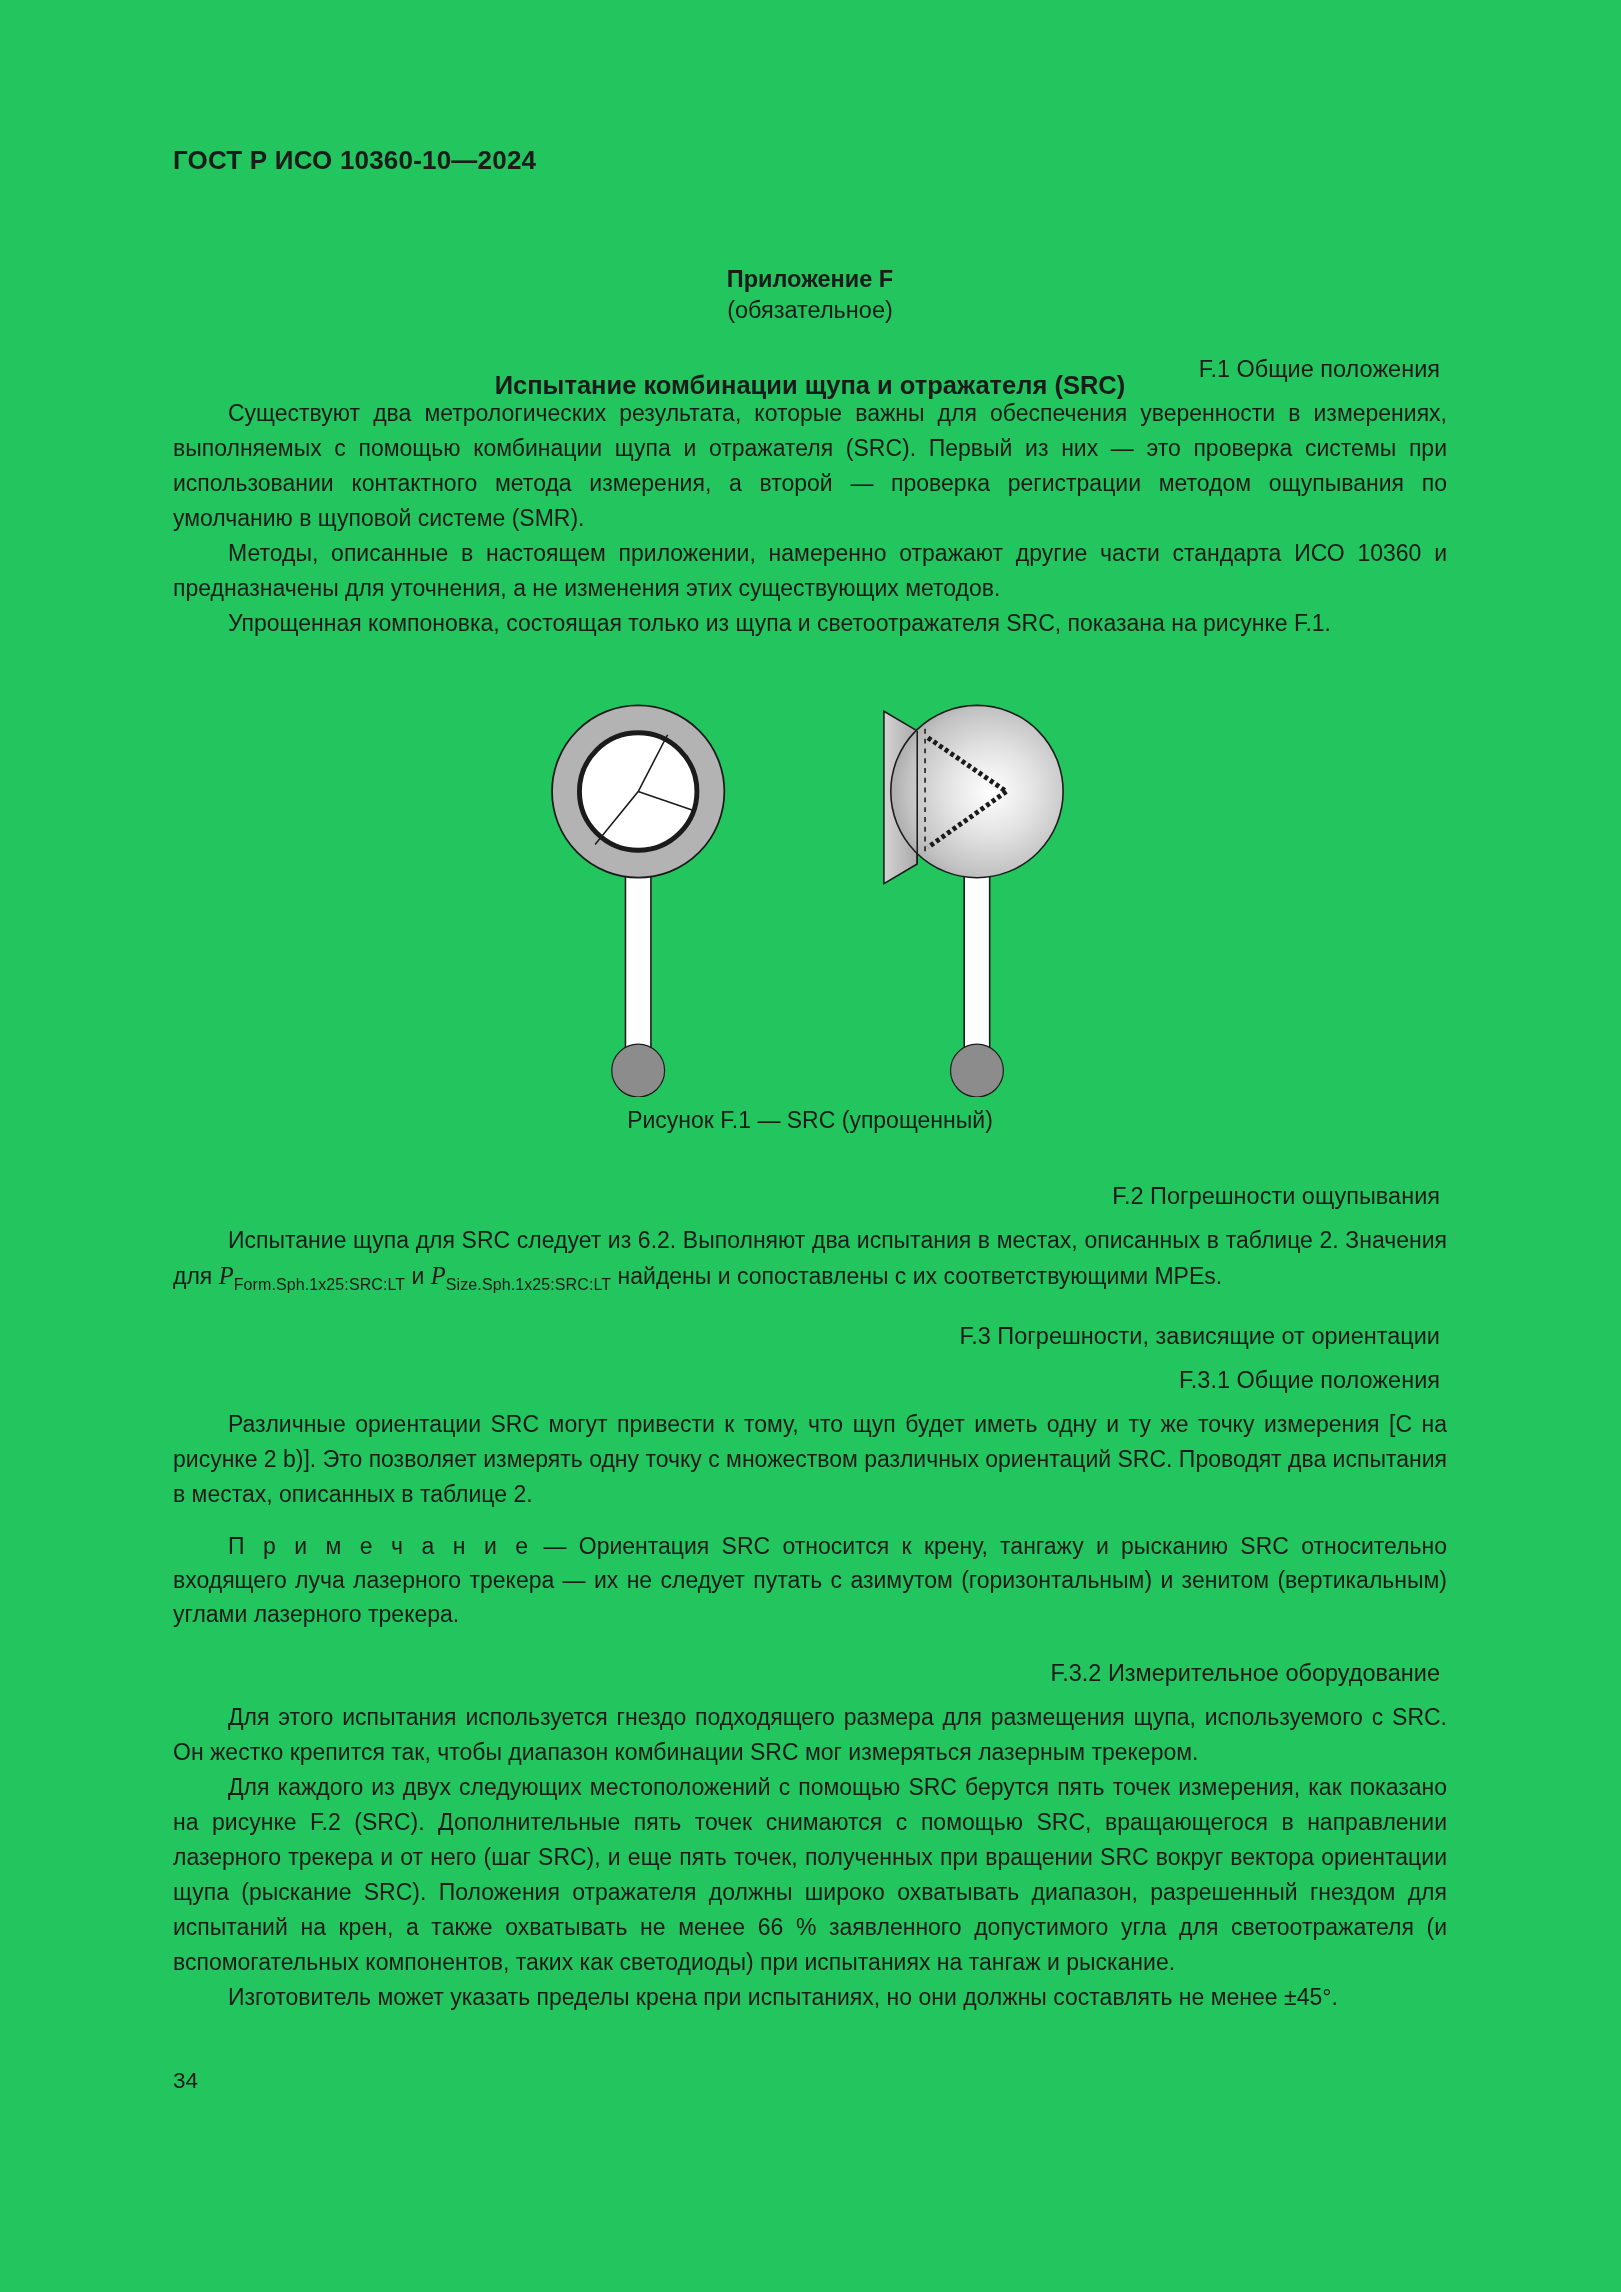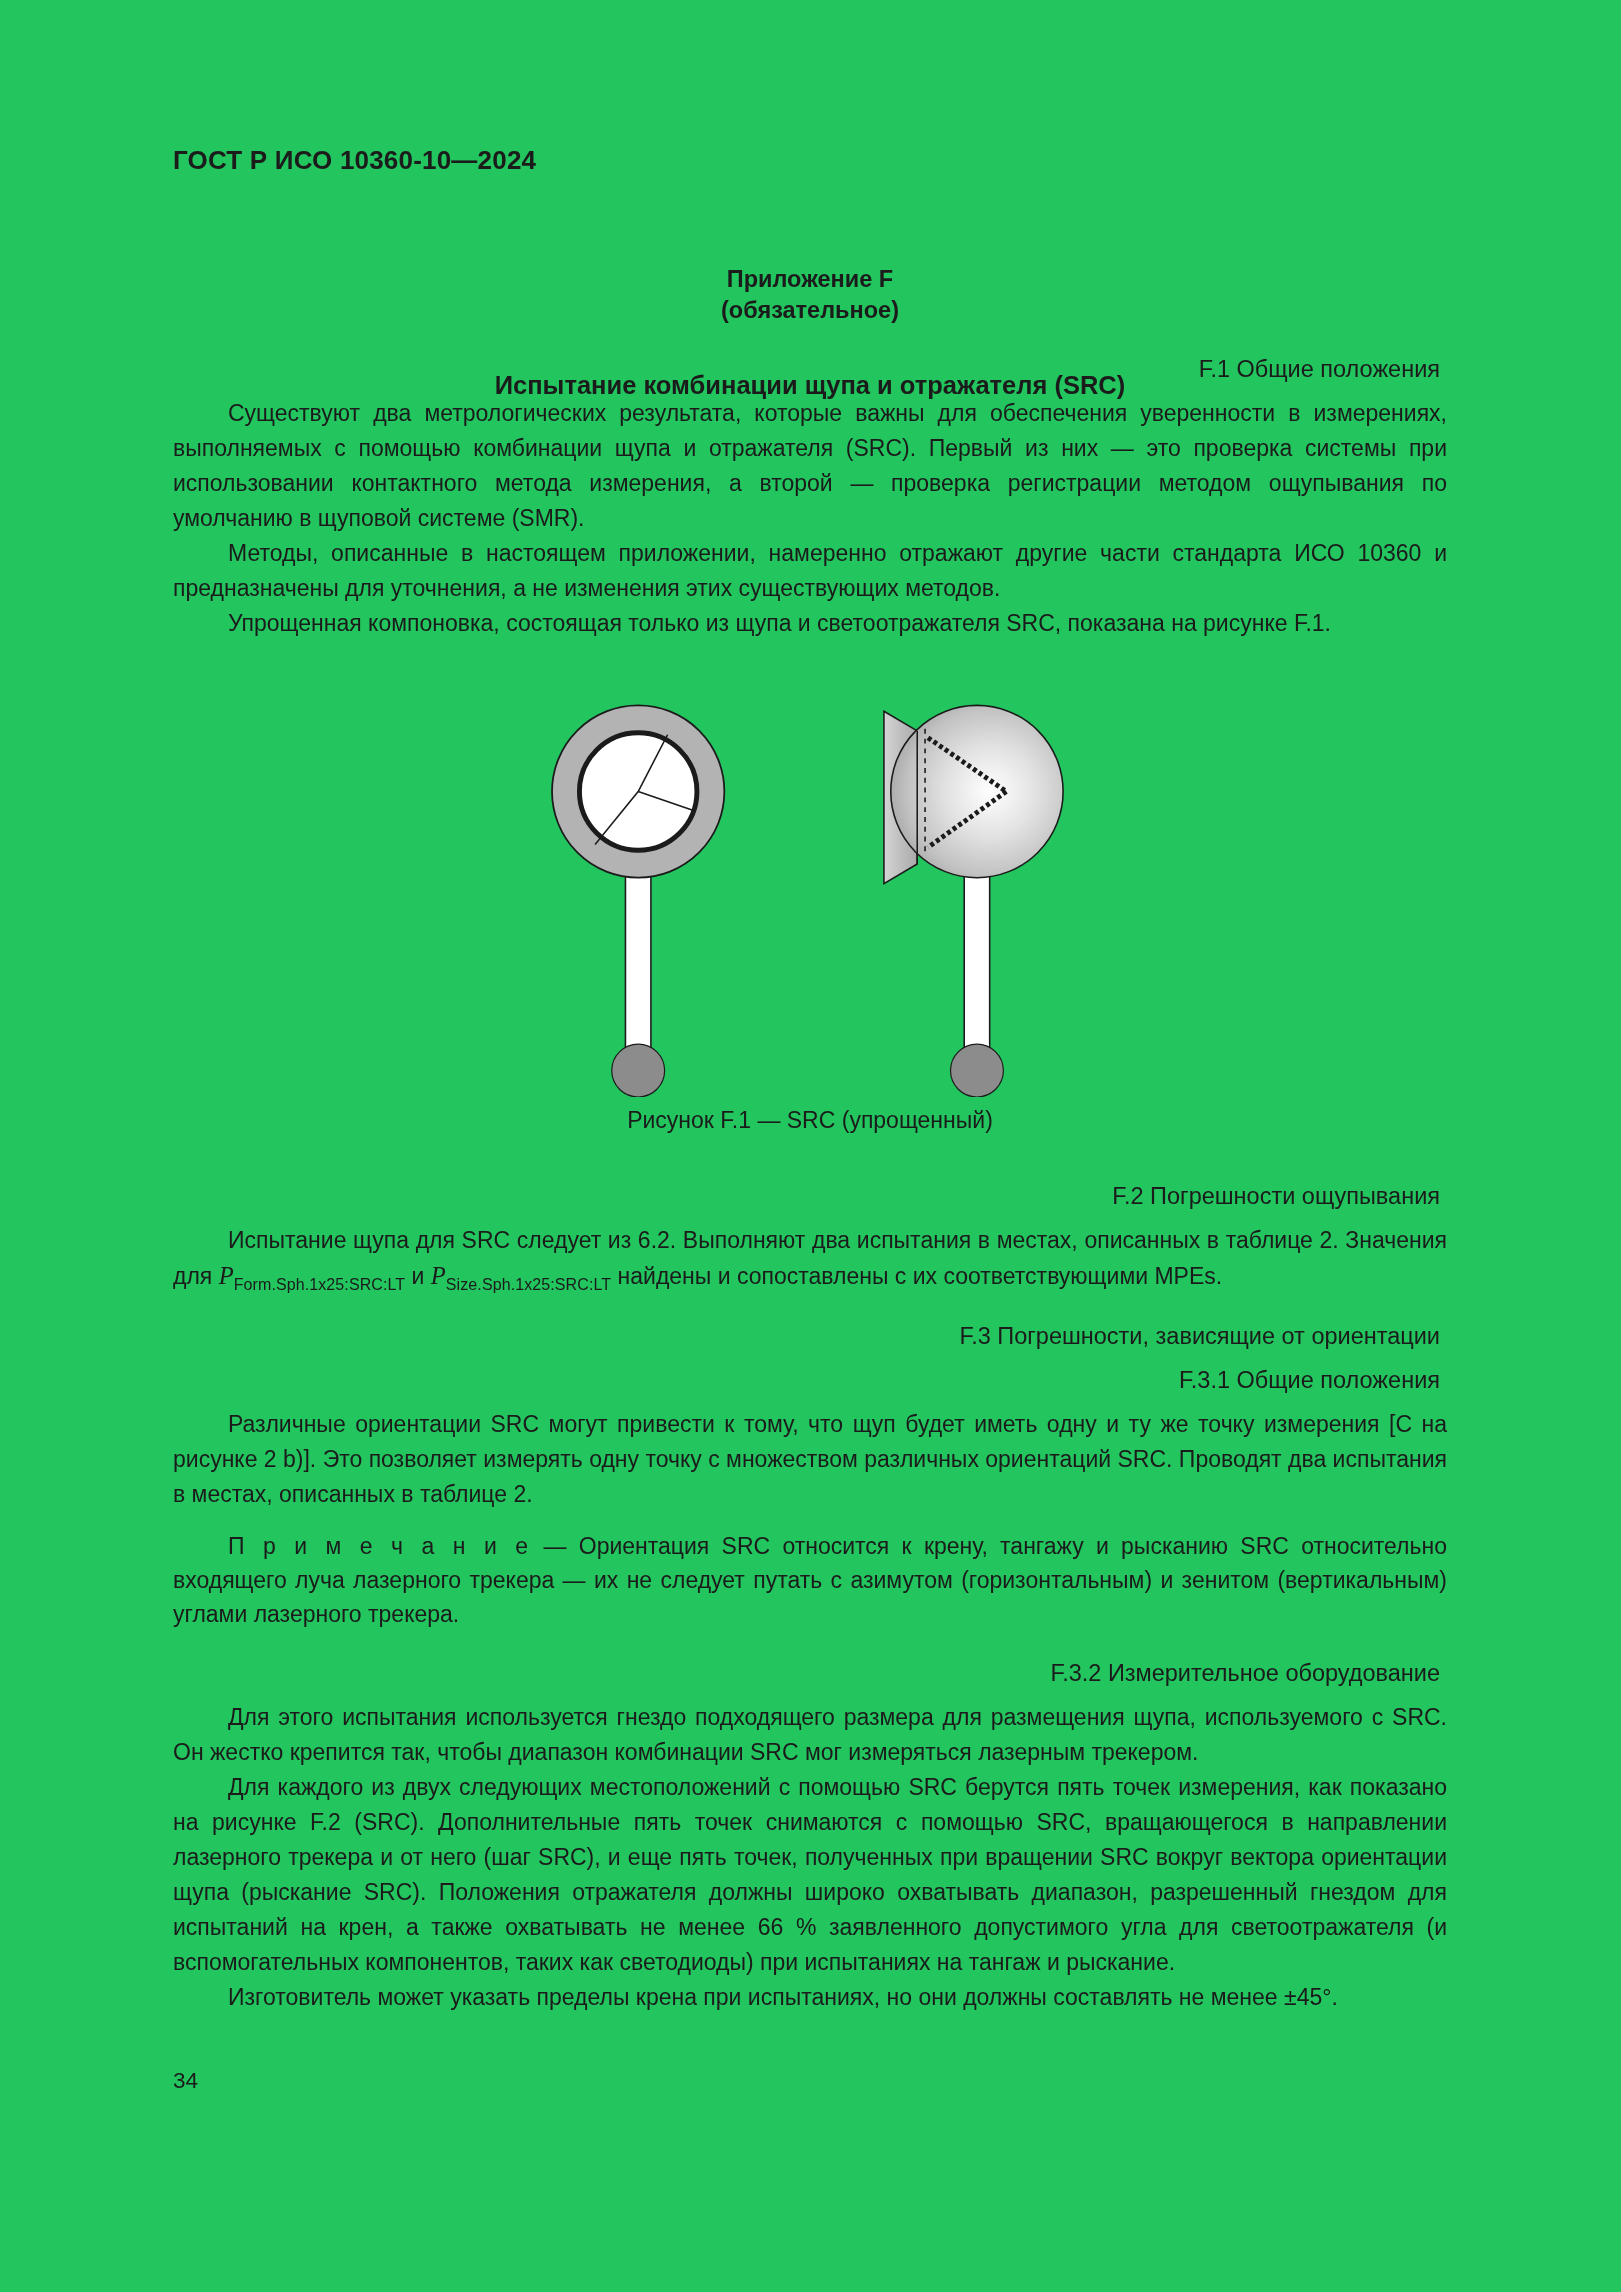--- a/index.html
+++ b/index.html
@@ -41,21 +41,21 @@
     text-align: center;
     margin-top: 44px;
   }
   .annex-line {
     font-size: 23.5px;
     font-weight: bold;
     line-height: 31px;
   }
   .annex-sub {
     font-size: 23.5px;
-    font-weight: bold;
+    font-weight: normal;
     line-height: 31px;
   }
   .annex-title {
     font-size: 25.5px;
     font-weight: bold;
     margin-top: 43px;
     line-height: 33px;
   }
 
   

